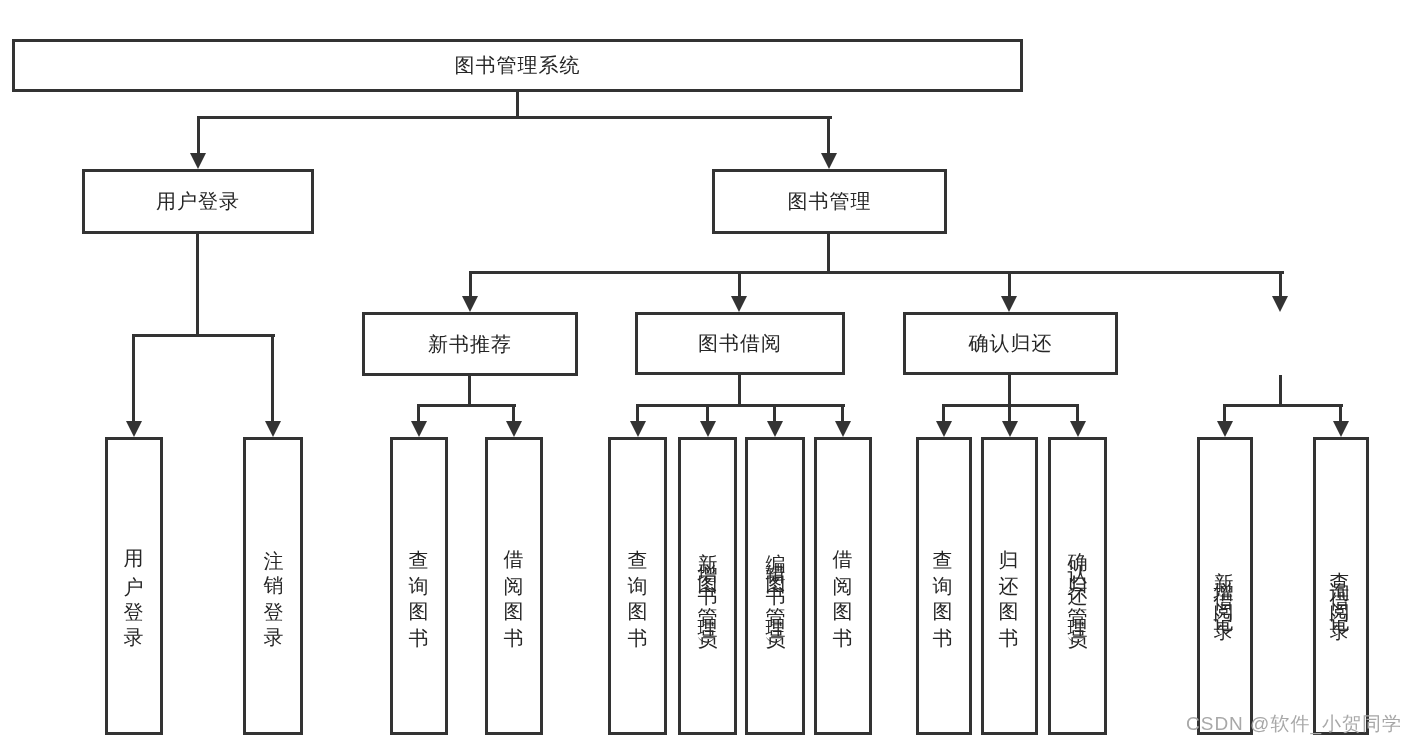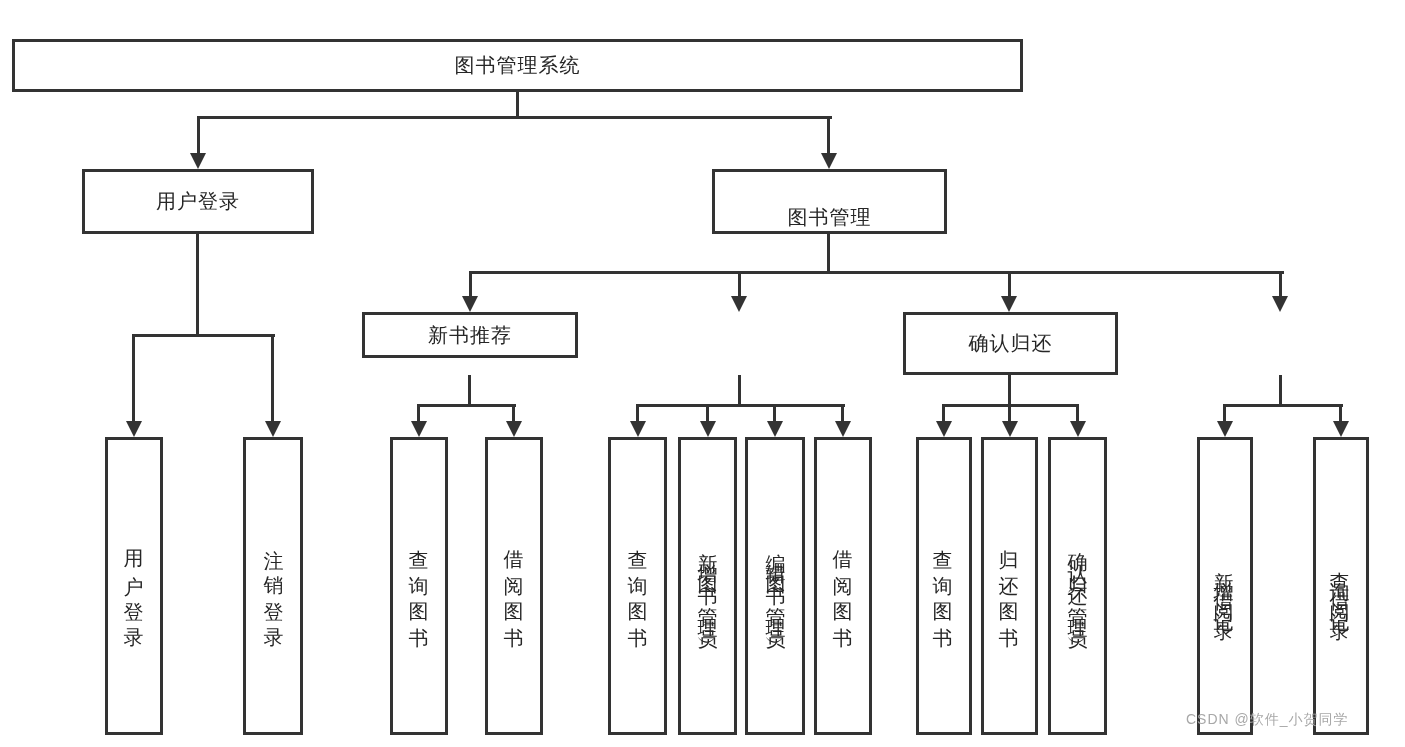--- a/index.html
+++ b/index.html
@@ -18,41 +18,44 @@
     line-height:52px; font-size:20px; color:var(--text);
   }
   .ln { position:absolute; background:var(--line); z-index:1; }
   .tri {
     position:absolute; width:0; height:0; z-index:1;
     border-left:8px solid transparent; border-right:8px solid transparent;
     border-top:16px solid var(--line);
   }
   .watermark {
     position:absolute; left:1186px; top:711px; z-index:3;
-    color:var(--wm); font-size:14px; letter-spacing:1px; white-space:nowrap;
+    color:var(--wm); font-size:19px; letter-spacing:1px; white-space:nowrap;
   }
 </style>
 </head>
 <body>
 
 <div class="canvas">
 
   <div class="node" style="left:12px; top:15px; width:1011px; height:53px;margin-top:24px;">
     <span>图书管理系统</span>
   </div>
 
   <div class="node" style="left:82px; top:169px; width:232px; height:65px;">
     <span>用户登录</span>
   </div>
-  <div class="node" style="left:712px; top:169px; width:235px; height:65px;align-items:flex-end;">
+  <div class="node" style="left:712px; top:169px; width:235px; height:65px;">
     <span>图书管理</span>
   </div>
 
-  <div class="node" style="left:362px; top:312px; width:216px; height:46px;">
+  <div class="node" style="left:362px; top:312px; width:216px; height:64px;">
     <span>新书推荐</span>
+  </div>
+  <div class="node" style="left:635px; top:312px; width:210px; height:63px;">
+    <span>图书借阅</span>
   </div>
   <div class="node" style="left:903px; top:312px; width:215px; height:63px;">
     <span>确认归还</span>
   </div>
 
   <div class="node leaf" style="left:105px; top:437px; width:58px; height:298px;">
     <div class="v-label" style="letter-spacing: 26px;">用户登录</div>
   </div>
   <div class="node leaf" style="left:243px; top:437px; width:60px; height:298px;">
     <div class="v-label" style="letter-spacing: 26px;">注销登录</div>

